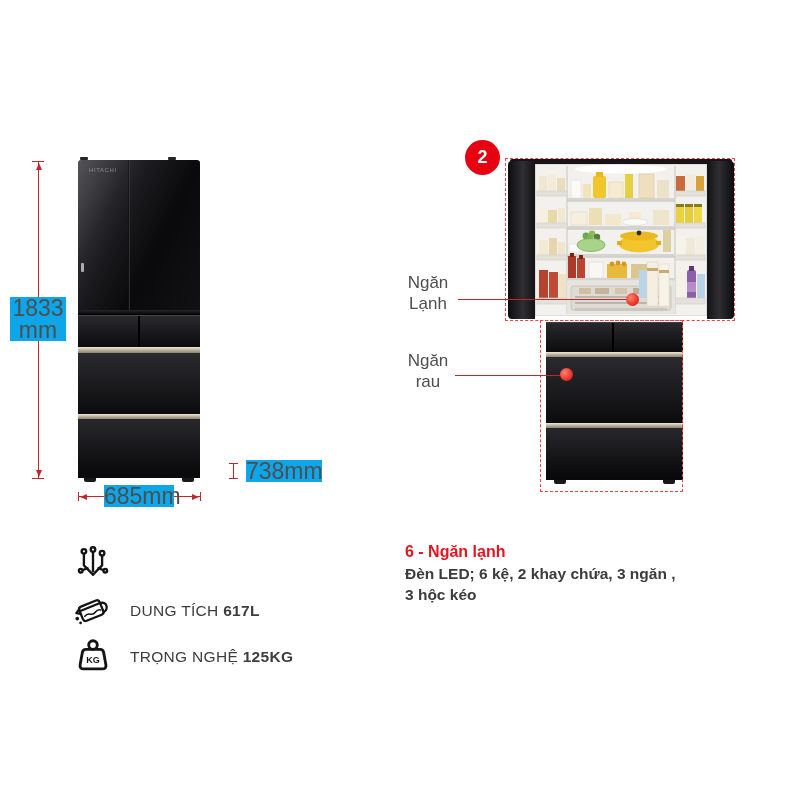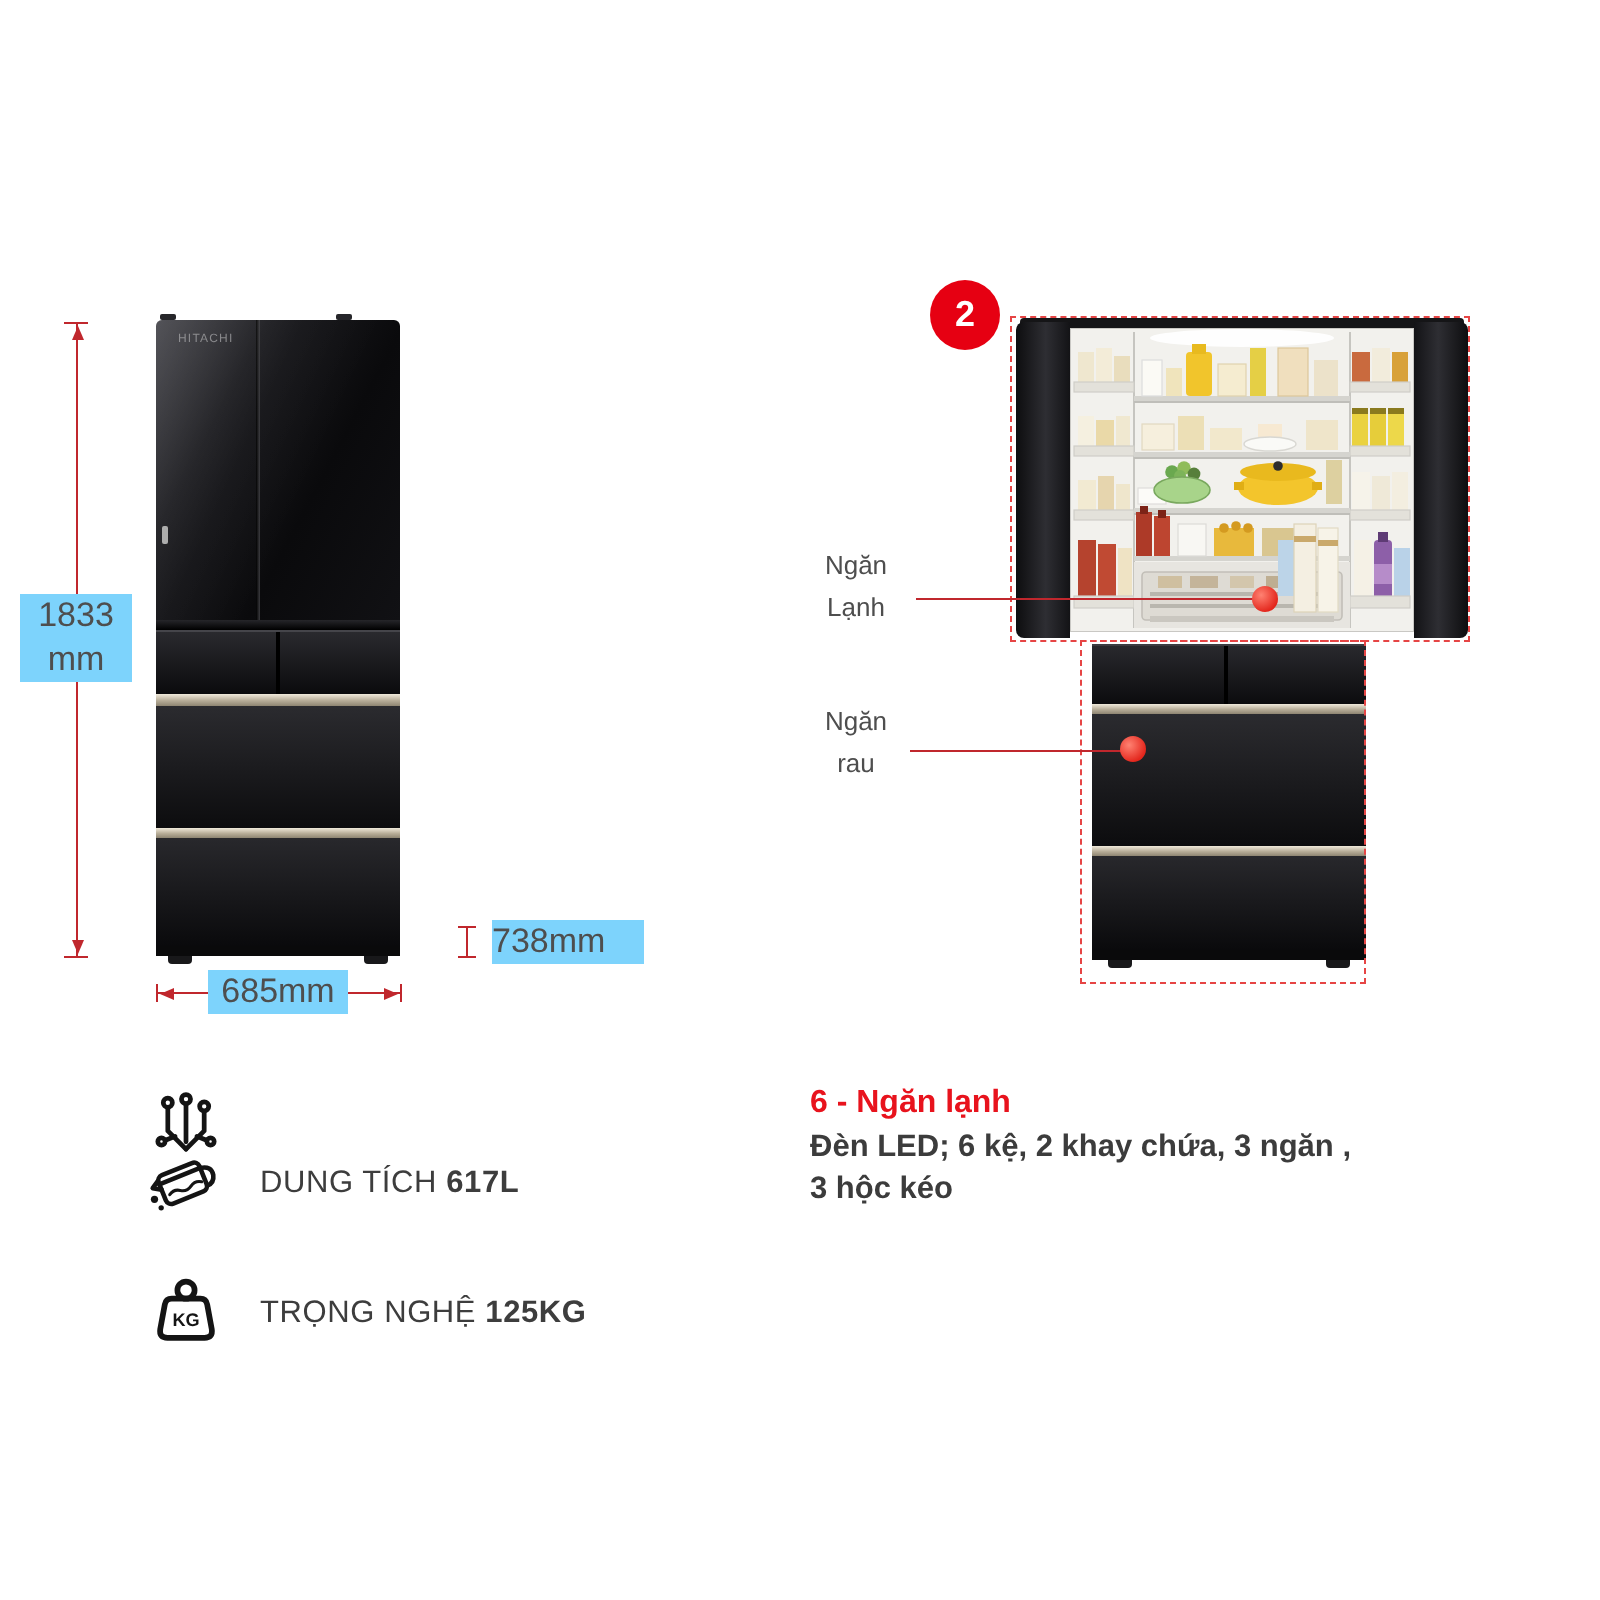--- a/index.html
+++ b/index.html
@@ -32,21 +32,21 @@
 
   
   .dimline { position:absolute; background:#c0272d; }
   .dimcap-h { position:absolute; width:12px; height:1px; background:#c0272d; }
   .dimcap-v { position:absolute; width:1px; height:9px; background:#c0272d; }
   .arr { position:absolute; width:0; height:0; }
   .arr.up { border-left:3px solid transparent; border-right:3px solid transparent; border-bottom:7px solid #c0272d; }
   .arr.down { border-left:3px solid transparent; border-right:3px solid transparent; border-top:7px solid #c0272d; }
   .arr.left { border-top:3px solid transparent; border-bottom:3px solid transparent; border-right:7px solid #c0272d; }
   .arr.right { border-top:3px solid transparent; border-bottom:3px solid transparent; border-left:7px solid #c0272d; }
-  .dim-label { position:absolute; color:#4e4e4e; font-size:17px; line-height:22px; background:#7dd3fc; text-align:center; }
+  .dim-label { position:absolute; color:#4e4e4e; font-size:23px; line-height:22px; background:#0ea5e9; text-align:center; }
   #height-label { left:10px; top:297px; width:56px; }
   #width-label  { left:104px; top:485px; width:70px; }
   #depth-label  { left:246px; top:460px; width:76px; text-align:left; }
 
   
   .badge { position:absolute; left:465px; top:140px; width:35px; height:35px; border-radius:50%;
     background:#e60012; color:#fff; font-weight:bold; font-size:18px; line-height:35px; text-align:center; z-index:6; }
   .dashed { position:absolute; border:1px dashed #e64545; z-index:5; }
   #dashed-top { left:505px; top:158px; width:230px; height:163px; }
   #dashed-bottom { left:540px; top:320px; width:143px; height:172px; }
@@ -64,21 +64,21 @@
   .rd-small { position:relative; height:30px; background:linear-gradient(#29292d,#0c0c0e); border-top:1px solid #3c3c41; }
   .rd-split { position:absolute; left:66px; top:0; width:2px; height:100%; background:#000; }
   .rd-big1 { height:66px; background:linear-gradient(#2b2b2f,#0c0c0e); }
   .rd-big2 { height:47px; background:linear-gradient(#28282c,#0a0a0c); }
   .rd-base { position:relative; height:5px; background:#0a0a0b; }
 
   .callout-line { position:absolute; height:1px; background:#c0272d; z-index:7; }
   .callout-dot { position:absolute; width:13px; height:13px; border-radius:50%; z-index:8;
     background:radial-gradient(circle at 35% 35%, #ff8272, #e3261c 72%); }
   .callout-label { position:absolute; left:398px; width:60px; text-align:center;
-    color:#4e4e4e; font-size:13px; line-height:21px; z-index:7; }
+    color:#4e4e4e; font-size:17px; line-height:21px; z-index:7; }
 
   
   .feature-row { position:absolute; left:70px; height:44px; display:flex; align-items:center; }
   .feature-icon { width:46px; height:44px; display:flex; align-items:center; justify-content:center; }
   .feature-text { margin-left:14px; font-size:15.5px; letter-spacing:.3px; color:#3d3d3d; white-space:nowrap; }
   .feature-text b { font-weight:bold; }
 
   
   .descr { position:absolute; left:405px; top:541px; width:320px; }
   .descr-title { color:#e8131d; font-weight:bold; font-size:16px; line-height:22px; }
@@ -292,21 +292,21 @@
         <path d="M22 34 L22 14"></path>
           <circle cx="22" cy="10.5" r="2.5"></circle>
         <path d="M16 31 L11 33"></path>
           <circle cx="8.5" cy="33.8" r="2"></circle>
         <path d="M28 31 L33 33"></path>
           <circle cx="35.5" cy="33.8" r="2"></circle>
       </svg>
     </div>
   </div>
 
-  <div class="feature-row" style="top:570px;">
+  <div class="feature-row" style="top:589px;">
     <div class="feature-icon">
       <svg width="42" height="42" viewBox="0 0 44 44" fill="none" stroke="#141414" stroke-width="2.4" stroke-linecap="round" stroke-linejoin="round">
         <g transform="rotate(-22 22 22)">
           <rect x="9" y="13" width="23" height="16" rx="3"></rect>
           <path d="M9 17 h23"></path>
           <path d="M32 17 q6 1 5 6 q-1 4 -5 4"></path>
           <path d="M9 15 l-4 2.5 l4 2.5"></path>
           <path d="M12 24 q3 -2 6 0 q3 2 6 0 q3 -2 6 0" stroke-width="1.6"></path>
         </g>
         <circle cx="5.5" cy="30" r="1.9" fill="#141414" stroke="none"></circle>

